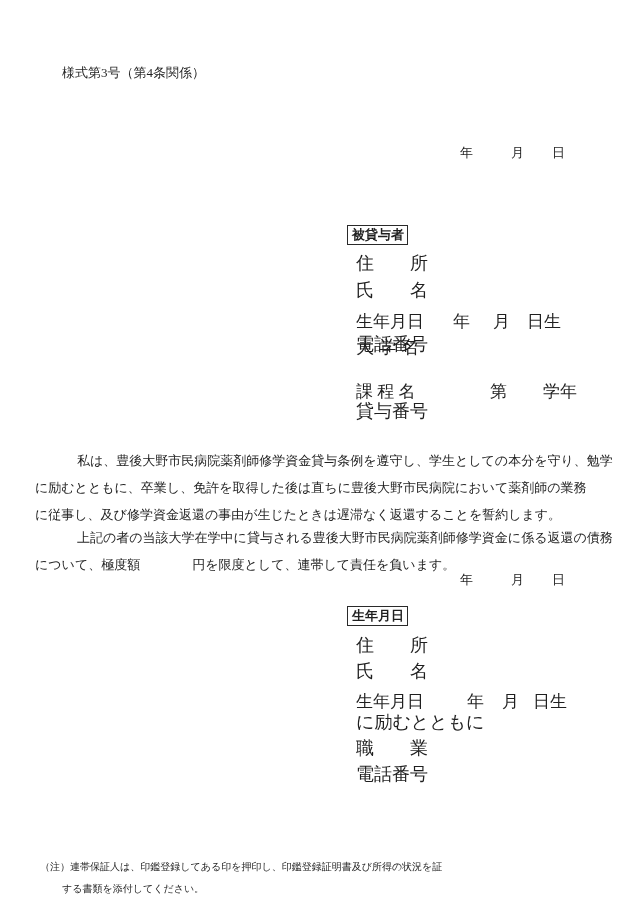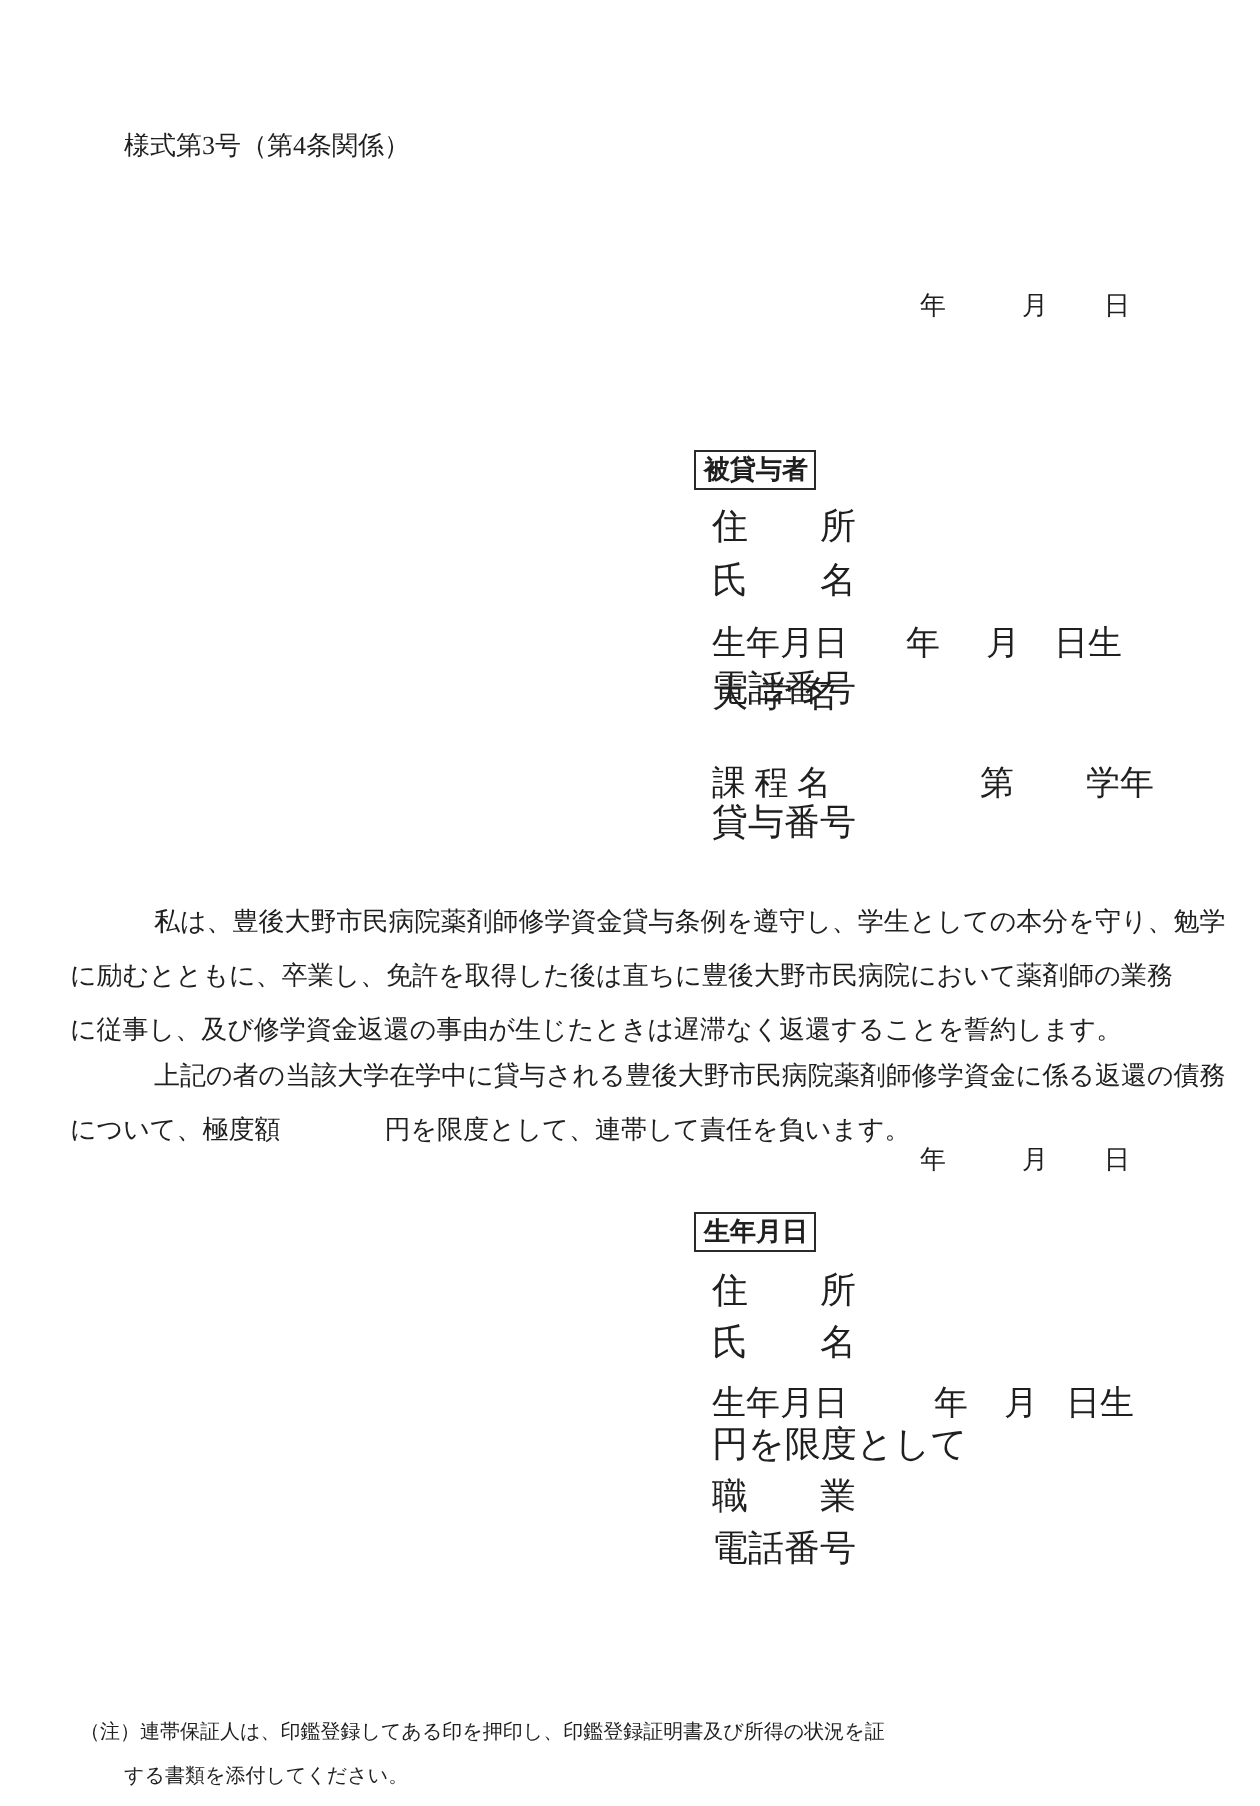--- a/index.html
+++ b/index.html
@@ -112,20 +112,20 @@
   <div class="abs field" style="left:356px;top:638px">住　　所</div>
   <div class="abs field" style="left:356px;top:664px">氏　　名</div>
 
   <div class="abs row" style="left:356px;top:690px">
     <span class="off" style="left:0">生年月日</span>
     <span class="off" style="left:111px">年</span>
     <span class="off" style="left:146px">月</span>
     <span class="off" style="left:177px">日生</span>
   </div>
 
-  <div class="abs field" style="left:356px;top:715px">円を限度として</div>
+  <div class="abs field" style="left:356px;top:715px">に励むとともに</div>
   <div class="abs field" style="left:356px;top:741px">職　　業</div>
   <div class="abs field" style="left:356px;top:767px">電話番号</div>
 
   <div class="abs note">（注）連帯保証人は、印鑑登録してある印を押印し、印鑑登録証明書及び所得の状況を証
 する書類を添付してください。</div>
 
 </div>
 
 </body></html>

